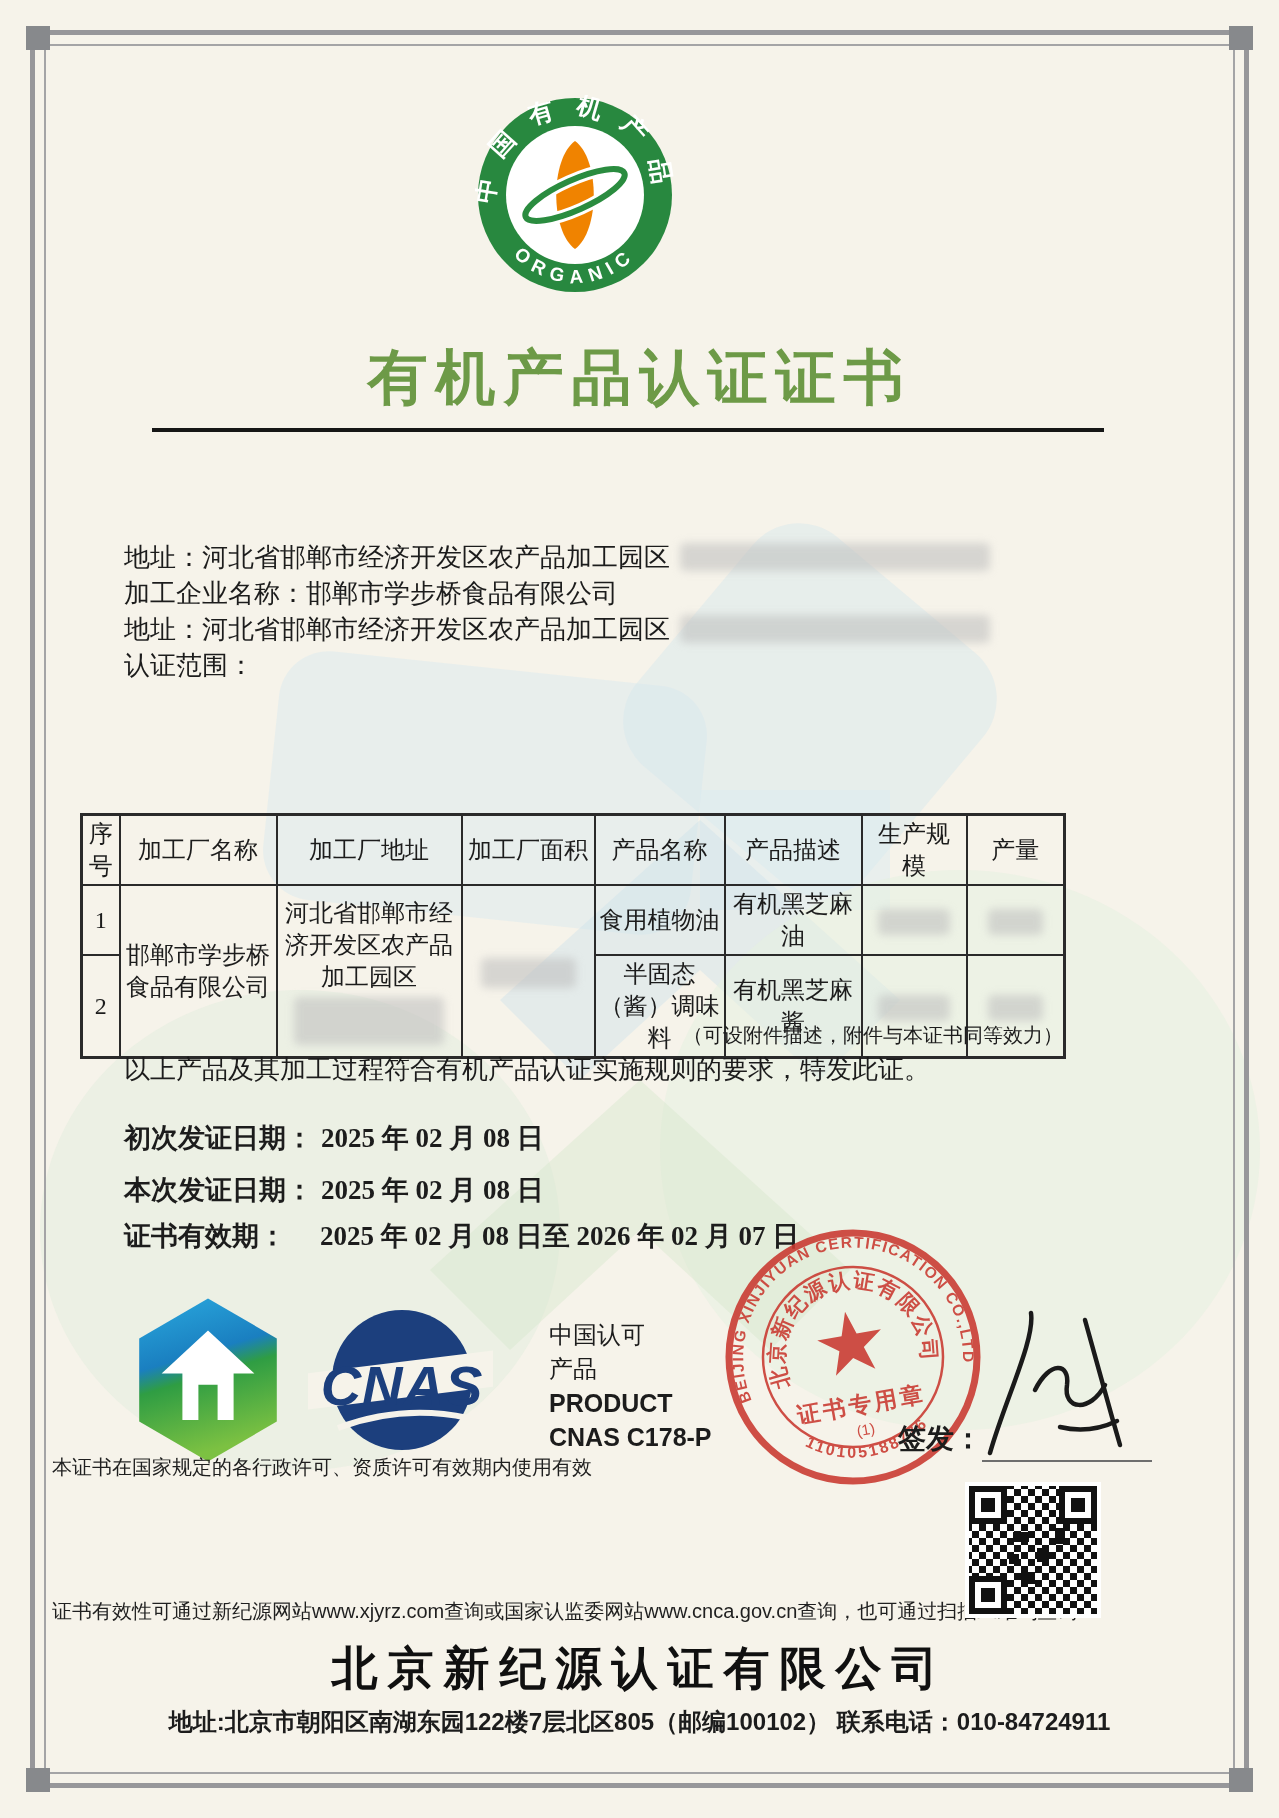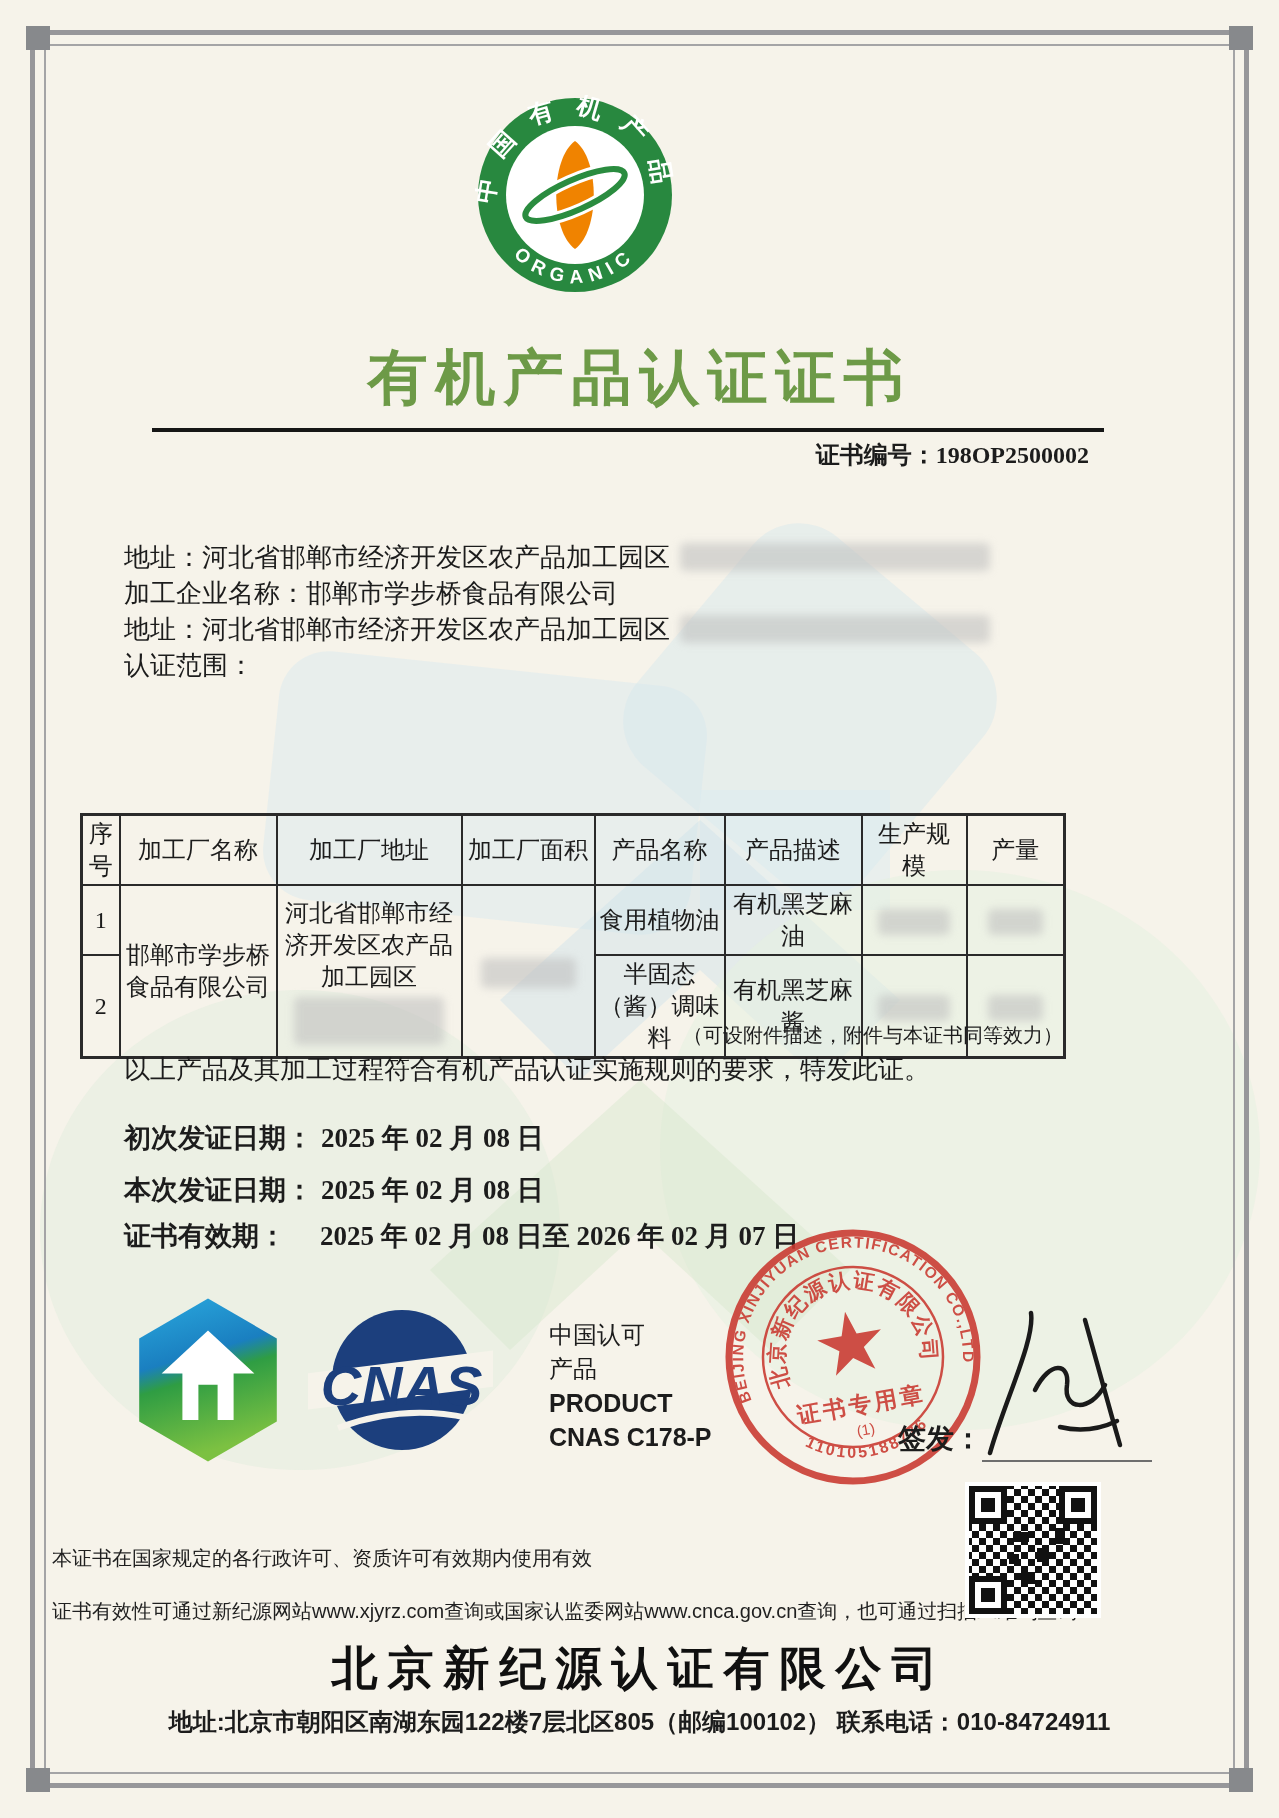--- a/index.html
+++ b/index.html
@@ -59,21 +59,21 @@
   .accr .a-cn{font-size:24px;line-height:34px;}
   .accr .a-en{font-size:25px;line-height:34px;font-weight:700;}
   .stamp{left:718px;top:1222px;z-index:3;}
   .issue-label{left:898px;top:1420px;font-size:28px;font-weight:600;z-index:4;}
   .sig-line{left:982px;top:1460px;width:170px;height:2px;background:#6e6e6e;z-index:2;}
   .scrawl{left:965px;top:1305px;z-index:4;}
   .qr{left:965px;top:1482px;z-index:2;}
 
   
   .fnote{left:52px;font-size:20px;z-index:1;color:#1f1f1f;}
-  .f1{top:1545px;} .f2{top:1598px;}
+  .f1{top:1454px;} .f2{top:1598px;}
   .company{left:0;right:0;top:1638px;text-align:center;font-size:46px;font-weight:700;
            letter-spacing:10px;color:#101010;z-index:1;}
   .addr{left:0;right:0;top:1706px;text-align:center;font-size:24px;font-weight:700;z-index:1;}
 </style>
 </head>
 <body>
 
 <svg class="abs watermark" width="1279" height="1818" viewBox="0 0 1279 1818">
   <rect x="270" y="668" width="430" height="250" rx="50" fill="#d8e9f0" opacity="0.45" transform="rotate(6 485 793)"></rect>
   <rect x="660" y="560" width="300" height="300" rx="60" fill="#d2e5ee" opacity="0.40" transform="rotate(40 810 710)"></rect>
@@ -107,21 +107,20 @@
   <path d="M 0,-54 C 25,-36 25,36 0,54 C -25,36 -25,-36 0,-54 Z" fill="#f08300"></path>
   <g transform="rotate(-24)">
     <ellipse rx="54" ry="15" fill="none" stroke="#ffffff" stroke-width="12"></ellipse>
     <ellipse rx="54" ry="15" fill="none" stroke="#2a8c3f" stroke-width="6"></ellipse>
   </g>
 </svg>
 
 <div class="abs cert-title content">有机产品认证证书</div>
 <div class="abs title-rule"></div>
 <div class="abs meta">
-  <div class="m1"><span>证书编号：</span><span>198OP2500002</span></div>
 </div>
 
 <div class="abs info">
   <div class="line"><span>地址：河北省邯郸市经济开发区农产品加工园区</span><span class="blur inline-blur"></span></div>
   <div class="line"><span>加工企业名称：邯郸市学步桥食品有限公司</span></div>
   <div class="line"><span>地址：河北省邯郸市经济开发区农产品加工园区</span><span class="blur inline-blur"></span></div>
   <div class="line"><span>认证范围：</span></div>
 </div>
 
 <div class="abs scope-table">

